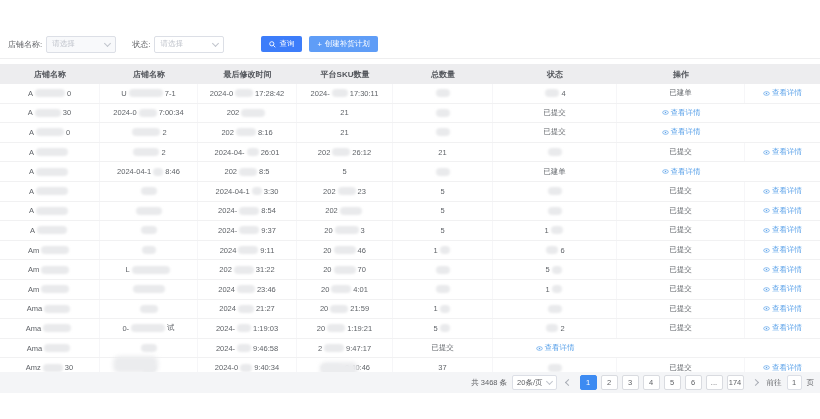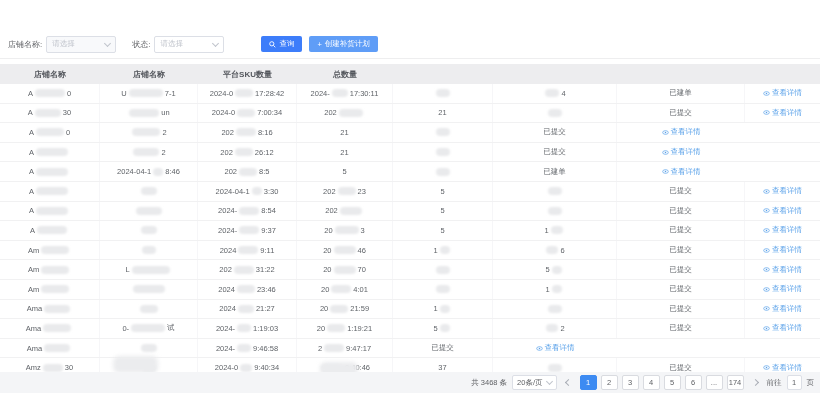--- a/index.html
+++ b/index.html
@@ -79,22 +79,25 @@
     <span>+</span>
     <span>创建补货计划</span>
   </button>
 </div>
 
 <div class="divider"></div>
 
 <div class="thead grid8" id="thead">
     <div class="cell" style="border-right: none;">店铺名称</div>
     <div class="cell" style="border-right: none;">店铺名称</div>
+    <div class="cell" style="border-right: none;">最后修改时间</div>
     <div class="cell" style="border-right: none; text-align: center;">平台SKU数量</div>
     <div class="cell" style="border-right: none;">总数量</div>
+    <div class="cell" style="border-right: none;">状态</div>
+    <div class="cell" style="border-right: none;">操作</div>
   </div>
 <div class="tbody" id="tbody">
     <div class="trow grid8">
       <div class="cell">
         <span>A</span>
         <span class="blur" style="width: 30px;"></span>
         <span>0</span>
       </div>
       <div class="cell">
         <span>U</span>
@@ -131,24 +134,20 @@
         </span>
       </div>
     </div>
     <div class="trow grid8">
       <div class="cell">
         <span>A</span>
         <span class="blur" style="width: 26px;"></span>
         <span>30</span>
       </div>
       <div class="cell">
-        <span class="blur" style="width: 30px;"></span>
-        <span>un</span>
-      </div>
-      <div class="cell">
         <span>2024-0</span>
         <span class="blur" style="width: 18px;"></span>
         <span>7:00:34</span>
       </div>
       <div class="cell">
         <span>202</span>
         <span class="blur" style="width: 24px;"></span>
       </div>
       <div class="cell">
         <span>21</span>
@@ -204,20 +203,25 @@
       </div>
     </div>
     <div class="trow grid8">
       <div class="cell">
         <span>A</span>
         <span class="blur" style="width: 32px;"></span>
       </div>
       <div class="cell">
         <span class="blur" style="width: 26px;"></span>
         <span>2</span>
+      </div>
+      <div class="cell">
+        <span>2024-04-</span>
+        <span class="blur" style="width: 12px;"></span>
+        <span>26:01</span>
       </div>
       <div class="cell">
         <span>202</span>
         <span class="blur" style="width: 18px;"></span>
         <span>26:12</span>
       </div>
       <div class="cell">
         <span>21</span>
       </div>
       <div class="cell">

